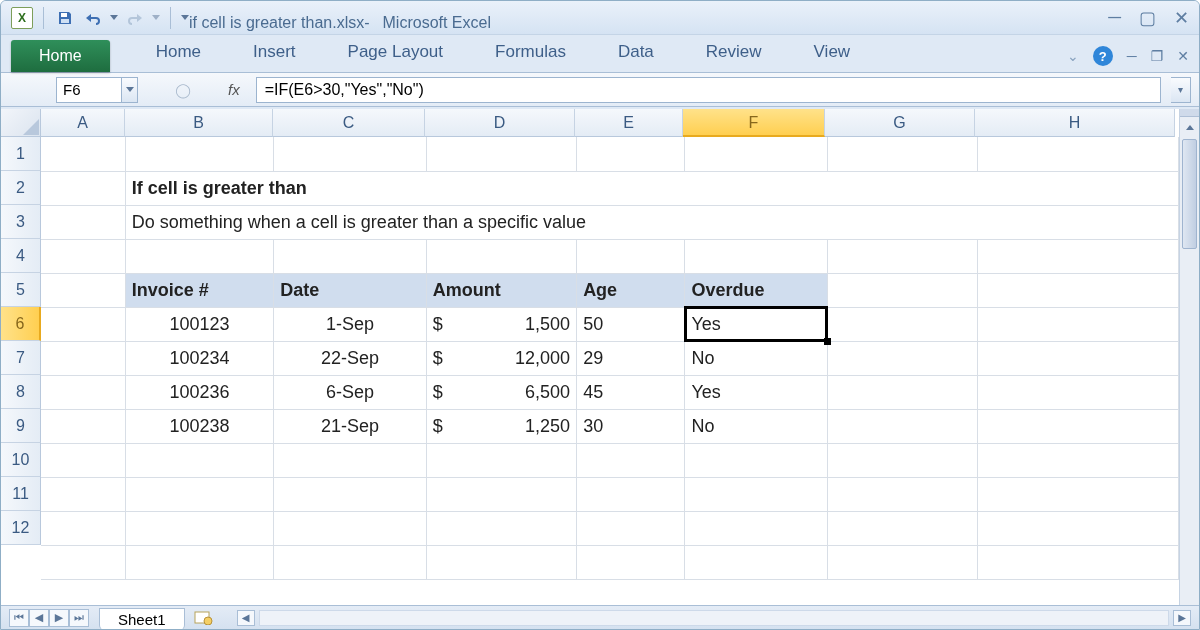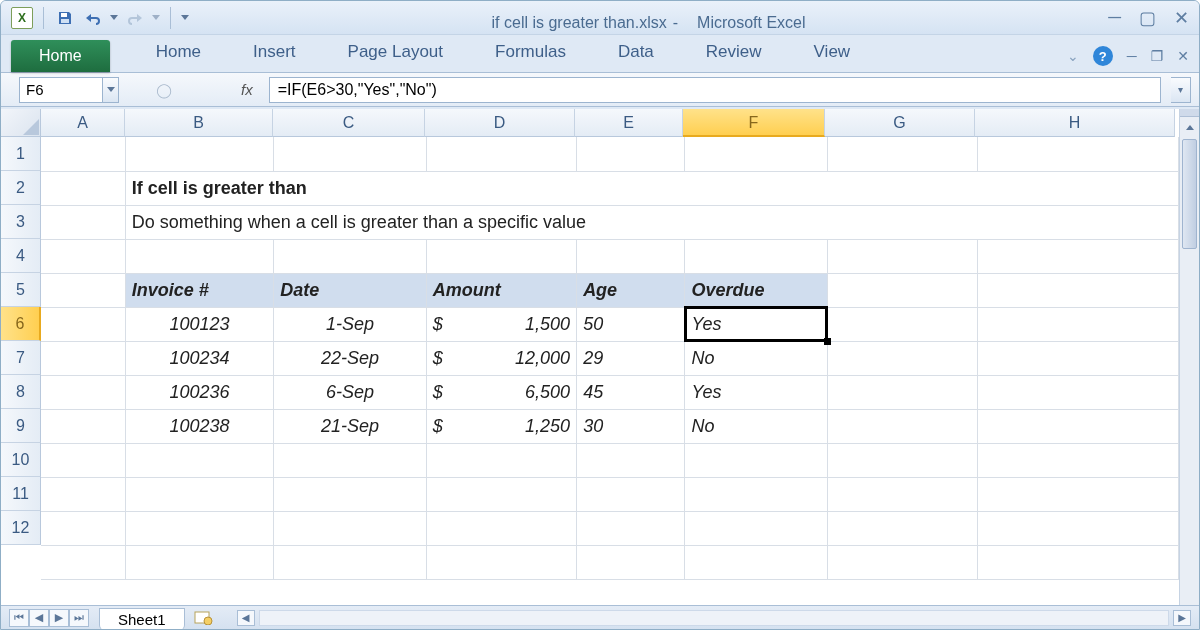--- a/index.html
+++ b/index.html
@@ -4,37 +4,37 @@
 <style>
   * { box-sizing: border-box; margin: 0; padding: 0; }
   body { font-family: "Segoe UI", Tahoma, sans-serif; font-size: 14px; background: #fff; overflow:hidden;}
   .window { width: 1200px; height: 630px; border: 1px solid #8faec6; border-radius: 6px 6px 0 0; background: #dfe9f5; overflow: hidden; position: relative;}
   
   .titlebar { height: 34px; display: flex; align-items: center; padding: 0 10px; background: linear-gradient(#eaf1fa, #d5e3f3); border-bottom: 1px solid #c4d4e6;}
   .qat { display: flex; align-items: center; gap: 6px;}
   .xl-logo { width: 22px; height: 22px; background: #fff; border: 1px solid #7d9e5a; display: flex; align-items: center; justify-content: center; font-weight: bold; color: #2e6f1e; font-size: 12px; border-radius: 2px;}
   .qat-sep { width:1px; height:22px; background:#a9bed6; margin:0 4px;}
   .qat-btn { width: 22px; height: 22px; display: flex; align-items: center; justify-content: center; cursor: pointer; color:#3b5d85;}
-  .title-text { flex:1; text-align:center; font-size: 16px; color:#4a6b90; display:flex; justify-content:center; gap:6px;margin-top:10px;}
+  .title-text { flex:1; text-align:center; font-size: 16px; color:#4a6b90; display:flex; justify-content:flex-start; gap:0;margin-top:10px;}
   .title-text .app { color:#4a6b90;padding-left:13px;}
   .win-controls { display:flex; gap:18px; color:#5e7ea2; font-size:18px;}
   .win-controls span { cursor:pointer;}
   
   .ribbon { height: 38px; background:#dfe9f5; display:flex; align-items:flex-end; padding:0 10px; border-bottom:1px solid #a9bed6;}
   .file-tab { background:#217346; color:#fff; padding:7px 28px; font-size:16px; border-radius:3px 3px 0 0; margin-right:20px; box-shadow:0 1px 2px rgba(0,0,0,.3);}
   .file-tab { background: linear-gradient(#2f8f5a,#1e6d3f);}
   .rtab { padding:9px 26px 10px; font-size:17px; color:#3e5f89; cursor:pointer;}
   .ribbon-right { margin-left:auto; display:flex; gap:14px; align-items:center; color:#5e7ea2; padding-bottom:6px;}
   .help-circle{ width:20px; height:20px; border-radius:50%; background:#2f86d9; color:#fff; display:flex; align-items:center; justify-content:center; font-size:13px; font-weight:bold;}
   
   .formula-row { height: 34px; background: linear-gradient(#f5f8fc,#e4ecf6); border-bottom:1px solid #a9bed6; display:flex; align-items:center; padding:3px 8px 3px 18px; gap:10px;}
-  .namebox { width:84px; height:26px; background:#fff; border:1px solid #9cb4cf; display:flex; align-items:center; padding:0 6px; font-size:15px;}
+  .namebox { width:66px; height:26px; background:#fff; border:1px solid #9cb4cf; display:flex; align-items:center; padding:0 6px; font-size:15px;margin-left:37px;}
   .namebox-dd { width:16px; height:26px; border:1px solid #9cb4cf; border-left:none; background:linear-gradient(#f9fbfe,#dbe6f3); display:flex; align-items:center; justify-content:center; margin-left:-10px; cursor:pointer;}
   .fx-spacer{ width:70px; display:flex; justify-content:center; color:#a9b9cc;}
-  .fx-label { font-style:italic; font-size:15px; color:#555; margin-right:6px;margin-left:32px;}
+  .fx-label { font-style:italic; font-size:15px; color:#555; margin-right:6px;}
   .formula-input { flex:1; height:26px; background:#fff; border:1px solid #9cb4cf; padding:0 8px; font-size:16px; display:flex; align-items:center;}
   .fbar-dd{ width:20px; height:26px; border:1px solid #9cb4cf; border-left:none; background:linear-gradient(#f9fbfe,#dbe6f3); display:flex; align-items:center; justify-content:center; cursor:pointer;}
   
   .grid-wrap{ position:absolute; top:108px; left:0; right:0; bottom:24px; background:#fff; display:flex;}
   .corner { width:40px; height:28px; background:linear-gradient(135deg,#f2f5fa,#dbe4ef); border-right:1px solid #b8c8dc; border-bottom:1px solid #b8c8dc;}
   .col-headers { position:absolute; top:0; left:40px; right:20px; height:28px; display:flex;}
   .ch { border-right:1px solid #c6d3e3; border-bottom:1px solid #b8c8dc; background:linear-gradient(#f5f8fc,#e4ecf5); text-align:center; color:#3a5a82; font-size:16px; line-height:28px;}
   .ch.sel { background:linear-gradient(#ffe28a,#ffcf51); color:#87671c; border-bottom:2px solid #e8aa1f;}
   .row-headers { position:absolute; top:28px; left:0; width:40px; bottom:0;}
   .rh { height:34px; border-bottom:1px solid #c6d3e3; border-right:1px solid #b8c8dc; background:linear-gradient(90deg,#f5f8fc,#e4ecf5); text-align:center; color:#3a5a82; font-size:16px; line-height:34px;}
@@ -45,21 +45,21 @@
   table.sheet tr:first-child td{ border-top:none;}
   table.sheet tr td:first-child{ border-left:none;}
   .tbl-head td { background:#d0ddee; font-weight:600; color:#222; border-color:#a9bed6;}
   .c-center{text-align:center;}
   .c-right{text-align:left;}
   .dollar{ display:flex; justify-content:space-between;}
   .title-cell{ font-weight:700; font-size:22px; color:#111;}
   .sub-cell{ font-size:19px; color:#666;}
   .sel-cell { outline:3px solid #000; outline-offset:-2px; position:relative;}
   .sel-cell::after{ content:""; position:absolute; right:-4px; bottom:-4px; width:7px; height:7px; background:#000;}
-  .grey-border td{ border-color:#a9bed6;font-style:italic;}
+  .grey-border td{ border-color:#a9bed6;}
   
   .vscroll{ position:absolute; top:0; right:0; width:20px; bottom:0; background:#e9eef5; border-left:1px solid #c6d3e3;}
   .vscroll .up,.vscroll .down{ height:20px; display:flex; align-items:center; justify-content:center; color:#5b7698; cursor:pointer;}
   .vscroll .thumb{ margin:2px; height:110px; background:linear-gradient(90deg,#dfe7f2,#c0cee2); border:1px solid #9fb4cf; border-radius:2px;}
   .vscroll .splitter{ height:8px; background:#cfdaea; border-bottom:1px solid #aebfd6;}
   
   .statusbar{ position:absolute; left:0; right:0; bottom:0; height:24px; background:linear-gradient(#e4ecf6,#d5e1f0); border-top:1px solid #a9bed6; display:flex; align-items:center; padding:0 8px;}
   .nav-arrows{ display:flex; gap:0;}
   .nav-arrows span{ width:20px; height:18px; border:1px solid #a9bed6; display:flex; align-items:center; justify-content:center; color:#5b7698; font-size:11px; background:#f5f8fc; cursor:pointer;}
   .sheet-tab { margin-left:10px; padding:2px 18px; background:#fff; border:1px solid #a9bed6; border-bottom:none; border-radius:0 0 5px 5px; font-size:15px; position:relative; top:1px;}

